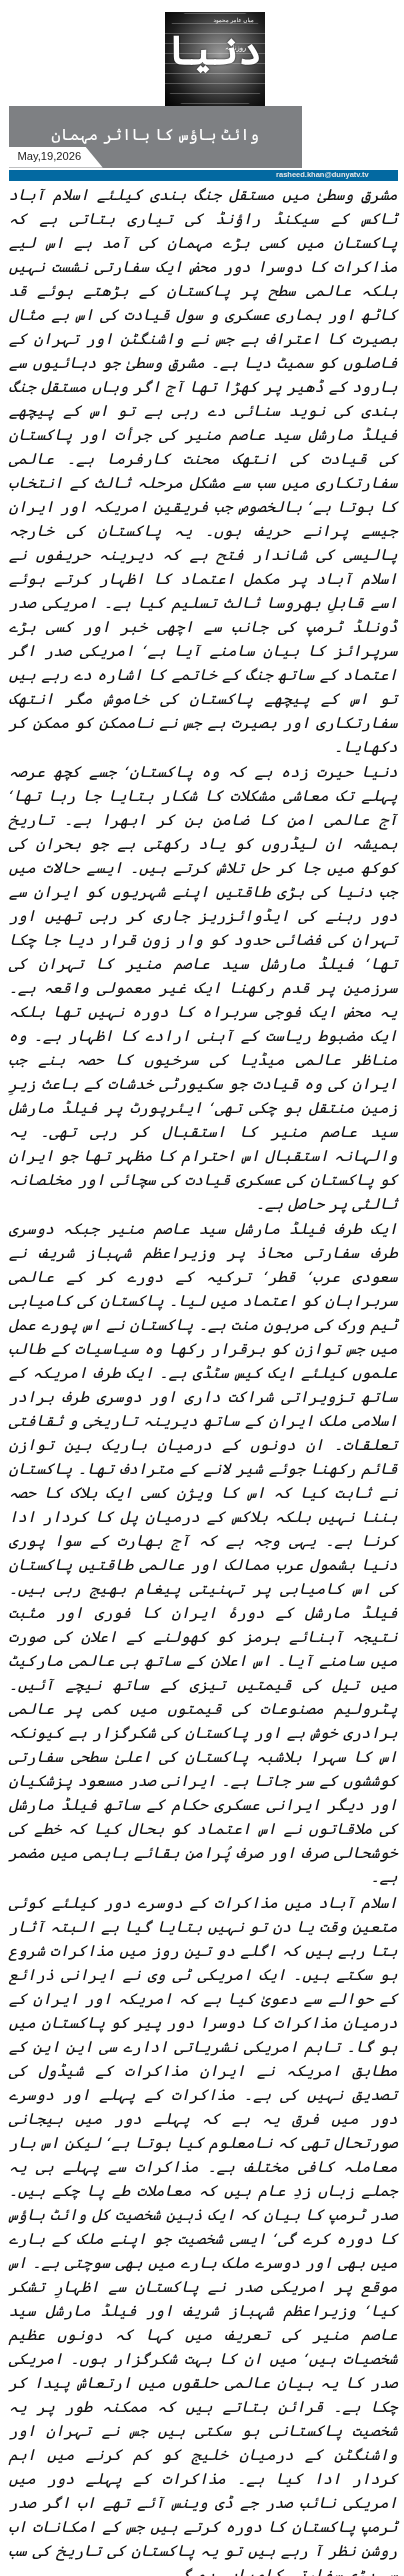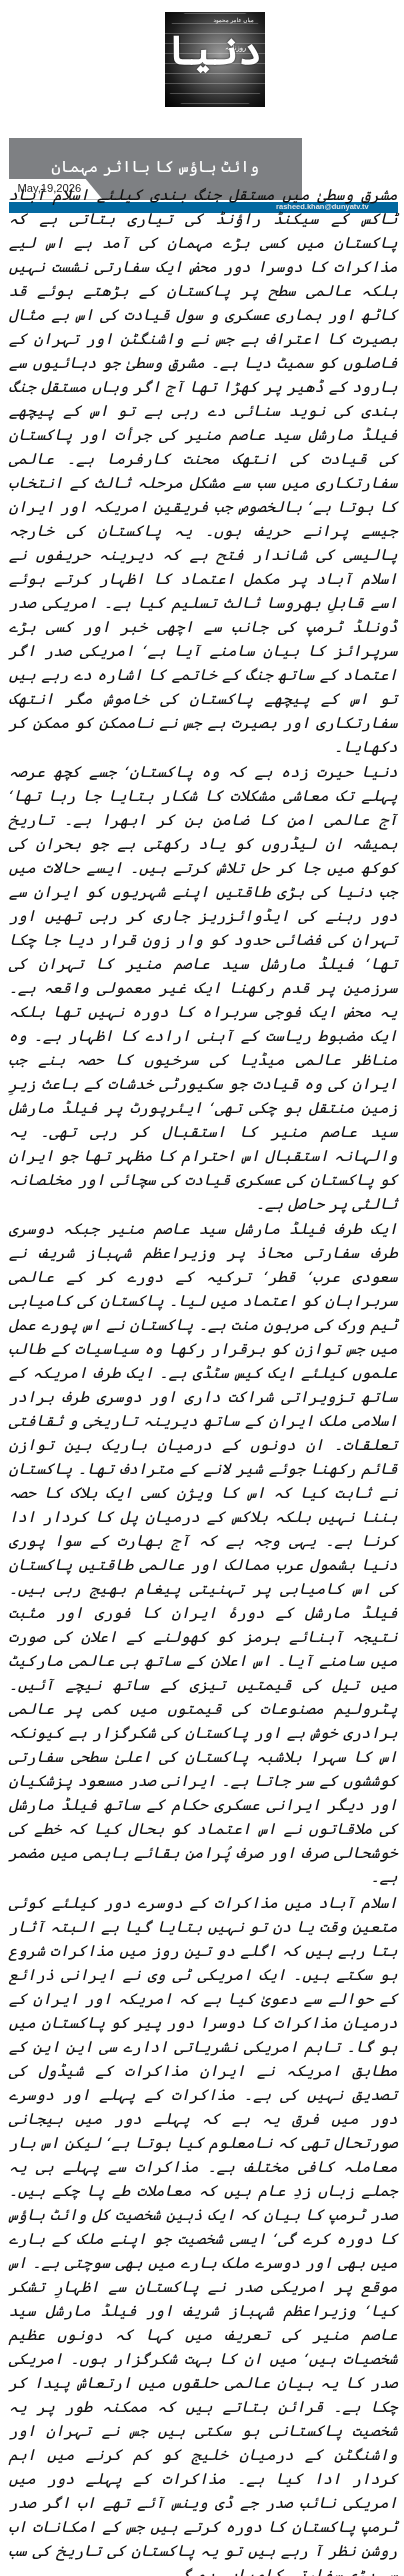--- a/index.html
+++ b/index.html
@@ -2,21 +2,21 @@
 <html lang="ur" style="font-size:10px"><head>
   <meta charset="utf-8">
   <style>
     html, body { margin: 0; padding: 0; background: #ffffff; }
     body { width: 404px; height: 2576px; position: relative; overflow: hidden; font-family: "DejaVu Sans", sans-serif; color: #111; }
     .masthead { position: absolute; left: 165px; top: 12.4px; width: 100px; height: 95px; background: radial-gradient(circle at 55% 45%, #9a9a9a 0%, #5a5a5a 35%, #1d1d1d 70%, #000 100%); overflow: hidden; }
     .masthead .grid { position: absolute; inset: 0; background-image: repeating-linear-gradient(0deg, rgba(255,255,255,0.25) 0 0.6px, transparent 0.6px 8.7px), repeating-linear-gradient(90deg, rgba(255,255,255,0.25) 0 0.6px, transparent 0.6px 8.7px); border-radius: 50%; transform: scale(1.15); }
     .masthead .logo-text { position: absolute; left: 0; right: 0; top: 17.4px; text-align: center; color: #fff; font-family: "DejaVu Serif", serif; font-size: 40px; font-weight: bold; line-height: 1; text-shadow: 0 0 1.9px #000; direction: rtl; }
     .masthead .small-text { position: absolute; right: 11.2px; top: 5px; color: #fff; font-size: 5.6px; direction: rtl; }
     .masthead .sub-text { position: absolute; right: 18.6px; top: 32px; color: #fff; font-size: 6.8px; direction: rtl; }
-    .header-band { position: absolute; left: 8.7px; top: 106px; width: 389px; height: 68px; margin-top: 32px; }
+    .header-band { position: absolute; left: 8.7px; top: 106px; width: 389px; height: 68px; }
     .title-box { position: absolute; left: 0; top: 0; width: 293px; height: 62px; background: #7e8083; }
     .title-text { position: absolute; left: 0; right: 0; top: 18.6px; text-align: center; color: #fff; font-size: 16px; direction: rtl; font-family: "DejaVu Serif", serif; }
     .date-tab { position: absolute; left: 0; top: 41px; height: 20.5px; width: 94px; background: #fff; clip-path: polygon(0 0, 82% 0, 100% 100%, 0 100%); }
     .date-text { position: absolute; left: 8.7px; top: 44px; font-family: "Liberation Sans", sans-serif; font-size: 11.2px; color: #222; }
     .author-box { position: absolute; left: 295px; top: 0; width: 94px; height: 62px; background: #fff; border: 0.6px solid #999; box-sizing: border-box; }
     .column-name { position: absolute; left: 2.5px; top: 17.4px; width: 39px; text-align: center; font-size: 11.2px; font-weight: bold; direction: rtl; font-family: "DejaVu Serif", serif; }
     .author-rule { position: absolute; left: 6.2px; top: 35px; width: 31px; height: 0.6px; background: #444; }
     .author-name { position: absolute; left: 2.5px; top: 41px; width: 39px; text-align: center; font-size: 6.8px; direction: rtl; }
     .author-photo { position: absolute; right: 1.2px; top: 0; width: 52px; height: 60px; background: linear-gradient(180deg, #d8d8d8 0%, #a8a8a8 60%, #6e6e6e 100%); overflow: hidden; }
     .author-photo .hair { position: absolute; left: 8.7px; top: 2.5px; width: 36px; height: 21px; border-radius: 50% 50% 30% 30%; background: #3a3a3a; }

